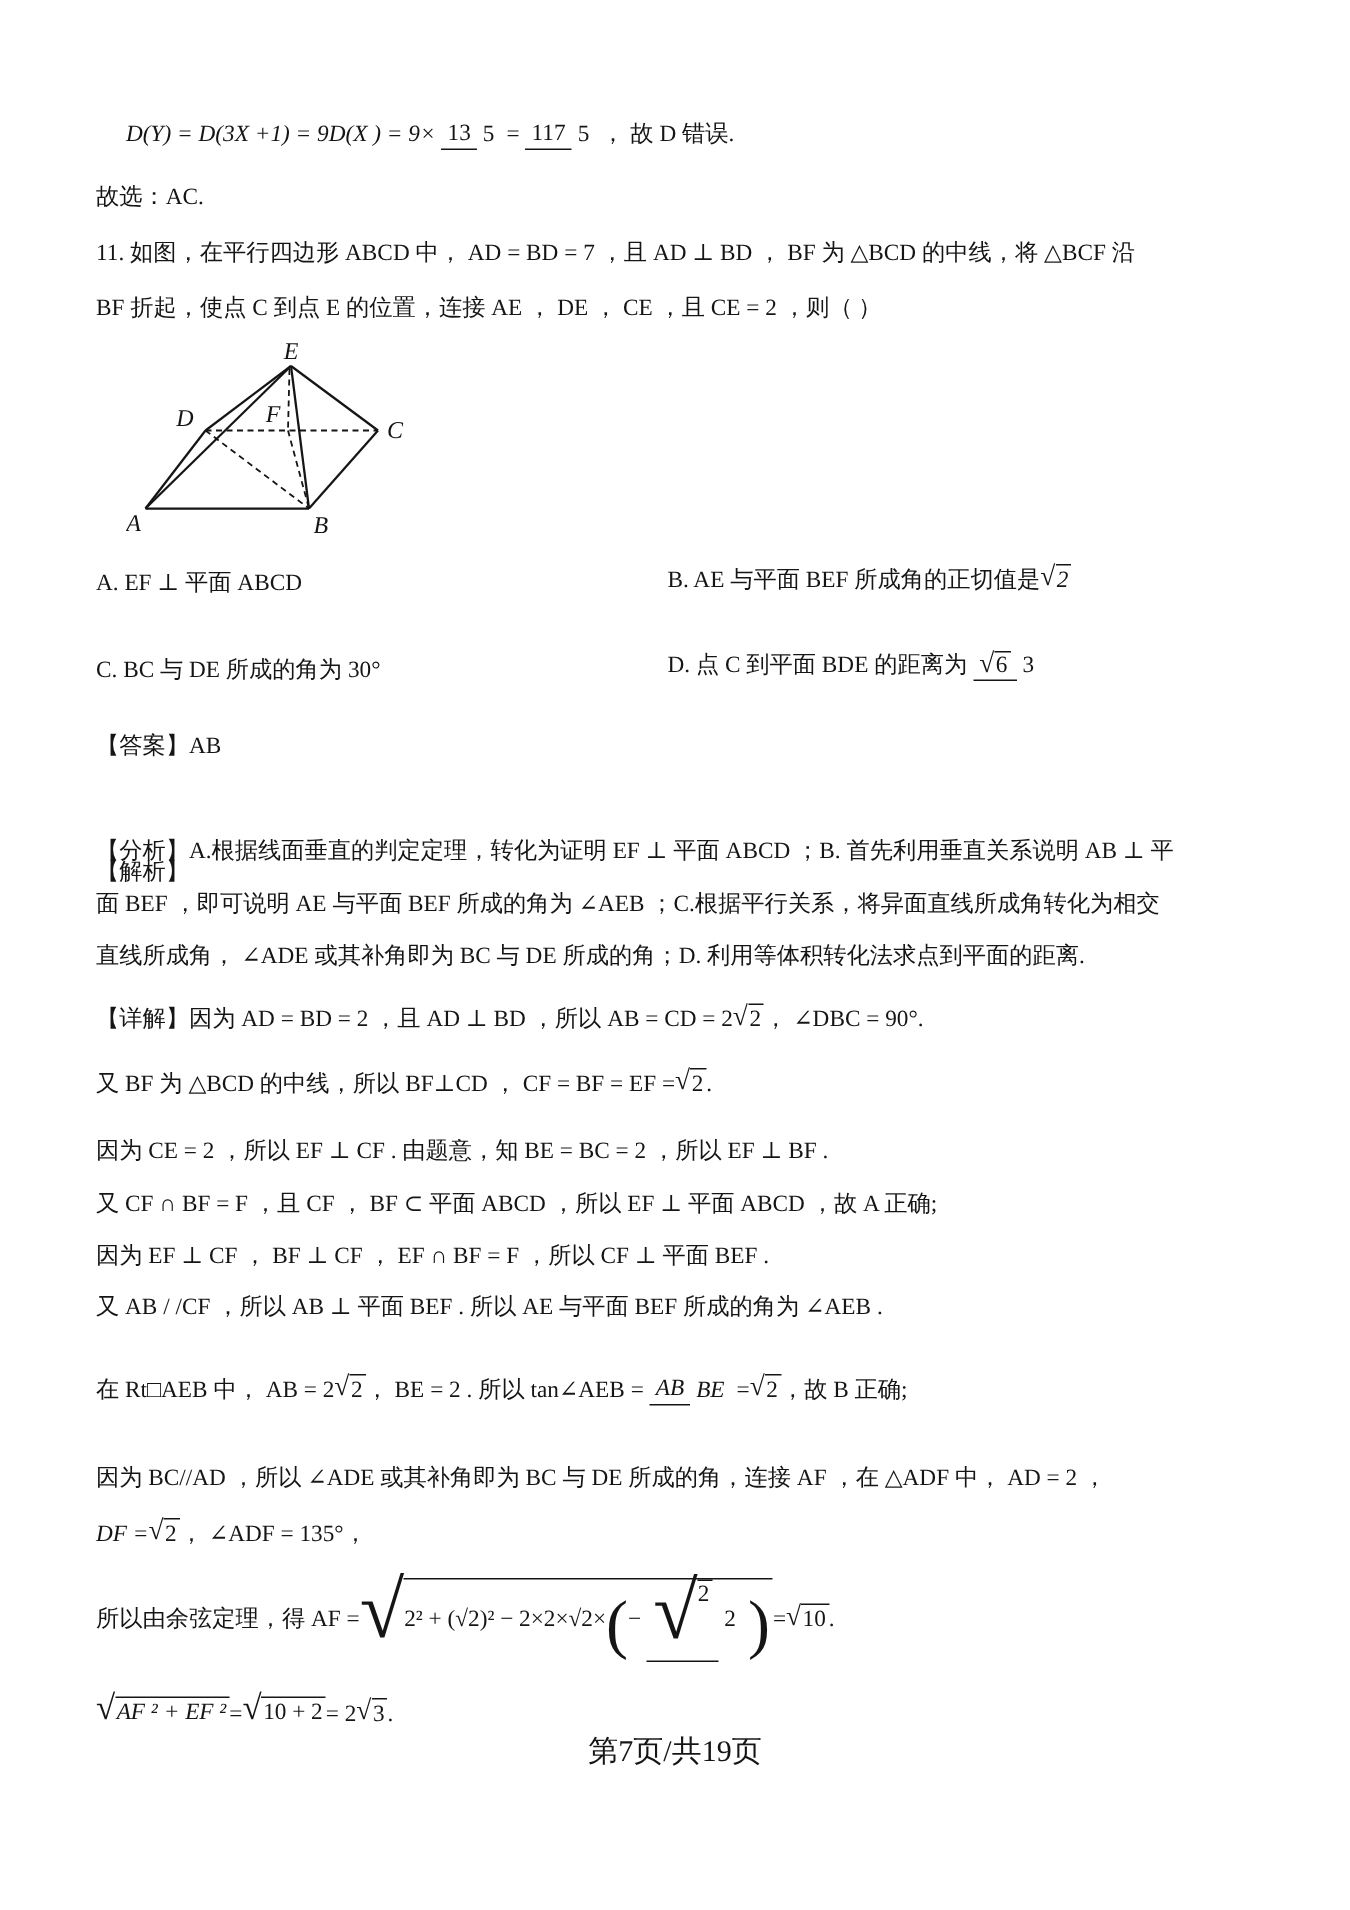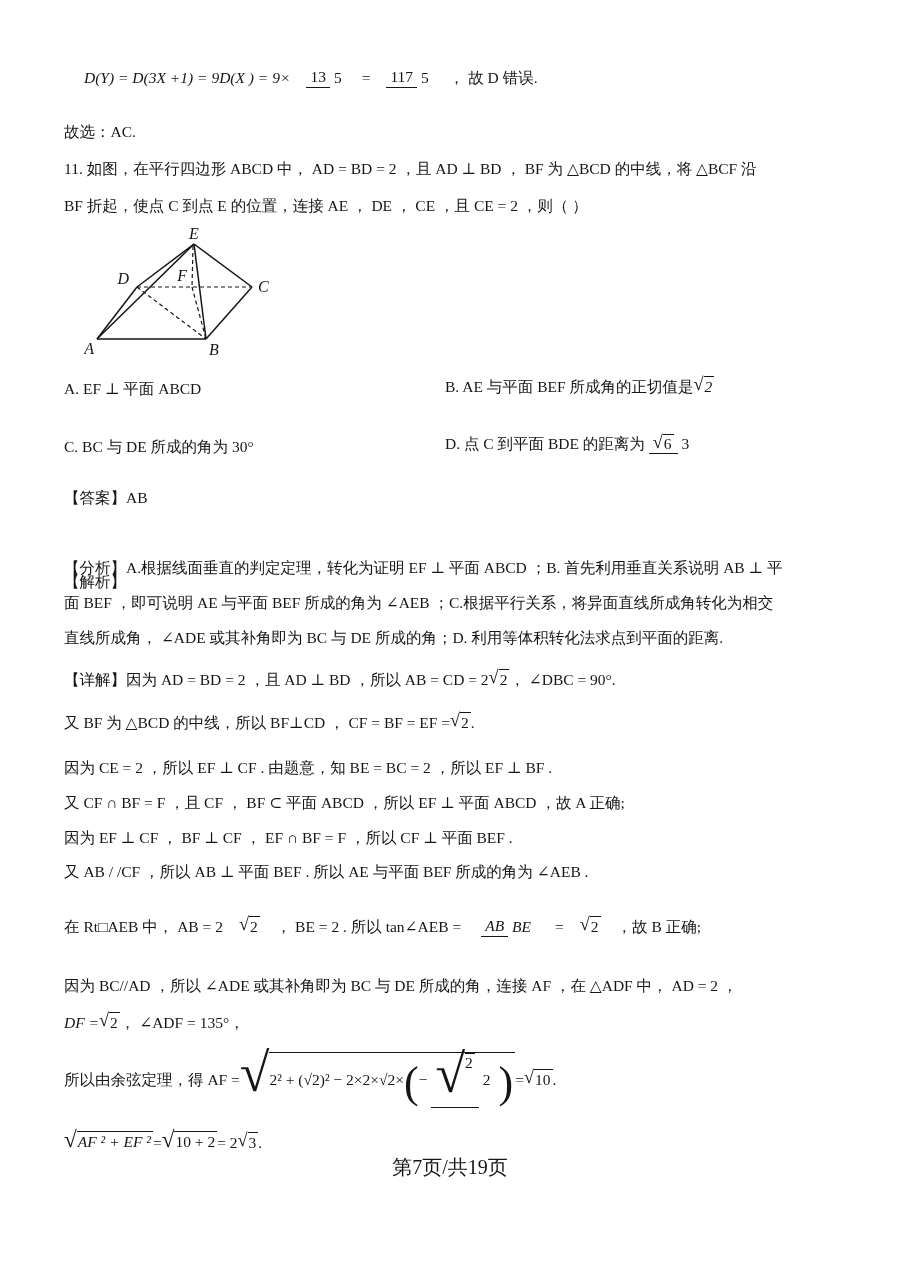--- a/index.html
+++ b/index.html
@@ -33,40 +33,40 @@
   .bigparen { font-size:44px; font-weight:200; line-height:0.9; transform:translateY(2px); }
   .figure-wrap { position:absolute; left:84px; top:226px; }
   .footer { position:absolute; left:0; width:900px; text-align:center; top:1154px; font-size:20px; }
   svg text { font-family:"Liberation Serif","DejaVu Serif",serif; font-style:italic; font-size:16px; fill:#151515; }
 </style>
 </head>
 <body>
 
 <div class="page">
 
-  <div class="row" style="top:52px; left:84px; height:52px;gap:12px;">
+  <div class="row" style="top:64px; left:84px; height:52px;">
     <span class="m">D(Y) = D(3X +1) = 9D(X ) = 9×</span>
     <span class="frac">
       <span class="num">13</span>
       <span class="den">5</span>
     </span>
     <span>=</span>
     <span class="frac">
       <span class="num">117</span>
       <span class="den">5</span>
     </span>
     <span>，  故 D 错误.</span>
   </div>
 
   <div class="row" style="top:122px;">
     <span>故选：AC.</span>
   </div>
 
   <div class="row" style="top:159px;">
-    <span>11. 如图，在平行四边形 ABCD 中， AD = BD = 2 ，且 AD ⊥ BD ， BF 为 △BCD 的中线，将 △BCF 沿</span>
+    <span>11. 如图，在平行四边形 ABCD 中， AD = BD = 7 ，且 AD ⊥ BD ， BF 为 △BCD 的中线，将 △BCF 沿</span>
   </div>
   <div class="row" style="top:196px;">
     <span>BF 折起，使点 C 到点 E 的位置，连接 AE ， DE ， CE ，且 CE = 2 ，则（      ）</span>
   </div>
 
   <div class="figure-wrap">
     <svg width="196" height="140" viewBox="0 0 196 140">
 
       <g stroke="#151515" stroke-width="1.5" fill="none">
         <line x1="13" y1="113" x2="122" y2="113"></line>
@@ -164,21 +164,21 @@
   <div class="row" style="top:793px;">
     <span>又 CF ∩ BF = F ，且 CF ， BF ⊂ 平面 ABCD ，所以 EF ⊥ 平面 ABCD ，故 A 正确;</span>
   </div>
   <div class="row" style="top:828px;">
     <span>因为 EF ⊥ CF ， BF ⊥ CF ， EF ∩ BF = F ，所以 CF ⊥ 平面 BEF .</span>
   </div>
   <div class="row" style="top:862px;">
     <span>又 AB / /CF ，所以 AB ⊥ 平面 BEF . 所以 AE 与平面 BEF 所成的角为 ∠AEB .</span>
   </div>
 
-  <div class="row" style="top:898px; height:58px;gap:16px;">
+  <div class="row" style="top:898px; height:58px;">
     <span>在 Rt□AEB 中， AB = 2</span>
     <span class="sqrt">
       <span class="sign">√</span>
       <span class="rad">2</span>
     </span>
     <span>， BE = 2 . 所以 tan∠AEB = </span>
     <span class="frac">
       <span class="num m">AB</span>
       <span class="den m">BE</span>
     </span>

